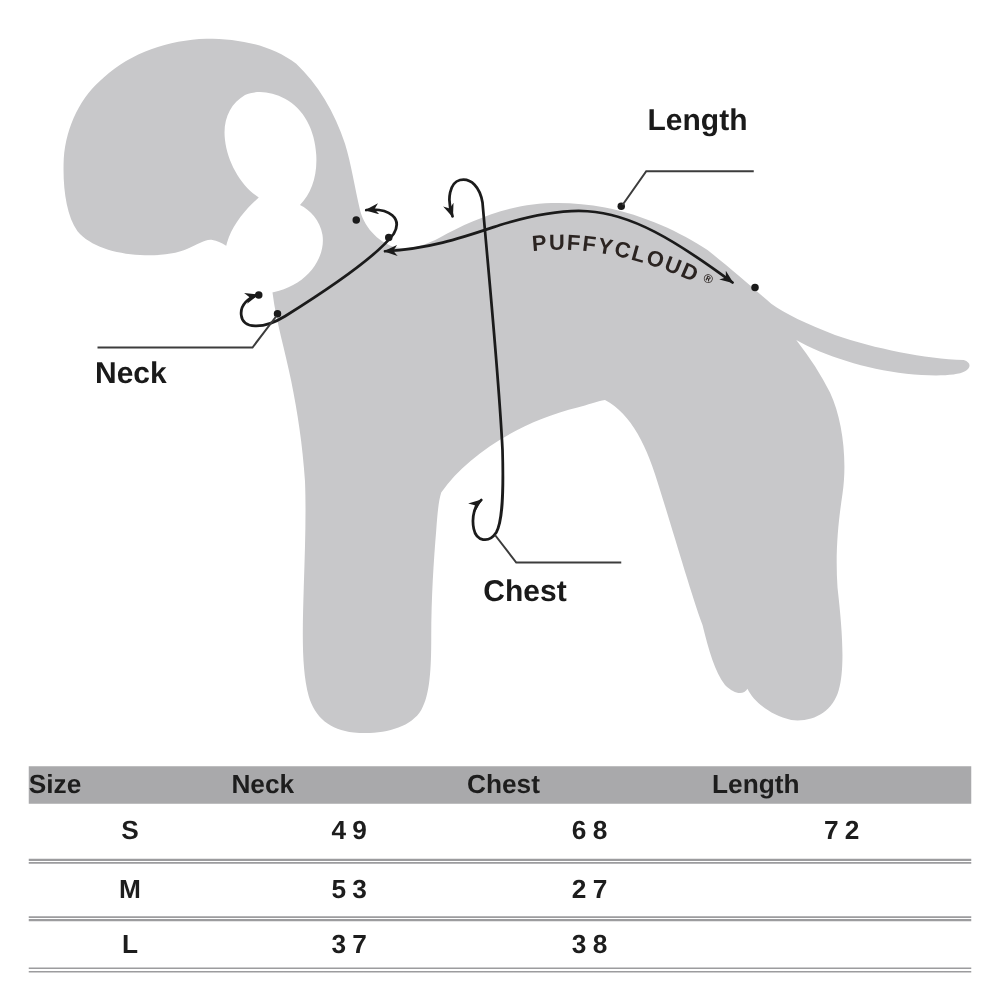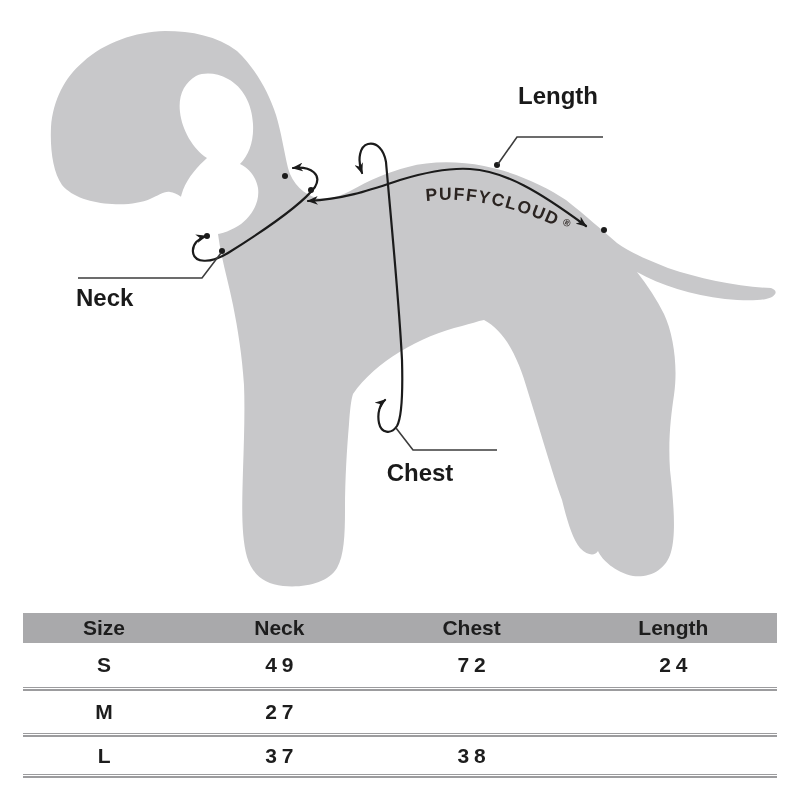--- a/index.html
+++ b/index.html
@@ -11,21 +11,21 @@
   .measure-line { fill:none; stroke:#1b1b1b; stroke-width:2.2; stroke-linecap:round; }
   .leader { fill:none; stroke:#3c3c3c; stroke-width:1.6; }
   .dot { fill:#1b1b1b; }
   .diagram-label { font-family:"Liberation Sans", sans-serif; font-size:24px; font-weight:bold; fill:#1a1a1a; }
   .brand { font-family:"Liberation Sans", sans-serif; font-size:17.5px; font-weight:bold; letter-spacing:1.5px; }
   .brand .reg { font-size:10px; }
 
   .size-table { position:absolute; left:23px; top:613px; width:754px; color:#1d1d1d; }
   .trow, .thead { display:grid; grid-template-columns:21.5% 25% 26% 27.5%; align-items:center; }
   .thead { height:30px; background:#a9a9ab; }
-  .thead .cell { font-size:21px; font-weight:bold; text-align:center; }
+  .thead .cell { font-size:21px; font-weight:bold; }
   .trow .cell { font-size:21px; font-weight:bold; text-align:center; letter-spacing:5px; text-indent:5px; }
   .row-s { height:44px; }
   .row-m { height:42px; }
   .row-l { height:37px; }
   .divider {
     height:4px;
     background:linear-gradient(to bottom, #9c9c9e 0 1.5px, #ffffff 1.5px 2.5px, #9c9c9e 2.5px 4px);
   }
 </style>
 </head>
@@ -139,27 +139,28 @@
     <div class="thead" style="background-color: rgb(169, 169, 171);">
       <div class="cell">Size</div>
       <div class="cell">Neck</div>
       <div class="cell">Chest</div>
       <div class="cell">Length</div>
     </div>
 
     <div class="trow row-s">
       <div class="cell">S</div>
       <div class="cell">49</div>
+      <div class="cell">68</div>
       <div class="cell">72</div>
-      <div class="cell">24</div>
     </div>
     <div class="divider"></div>
 
     <div class="trow row-m">
       <div class="cell">M</div>
+      <div class="cell">53</div>
       <div class="cell">27</div>
     </div>
     <div class="divider"></div>
 
     <div class="trow row-l">
       <div class="cell">L</div>
       <div class="cell">37</div>
       <div class="cell">38</div>
     </div>
     <div class="divider"></div>

